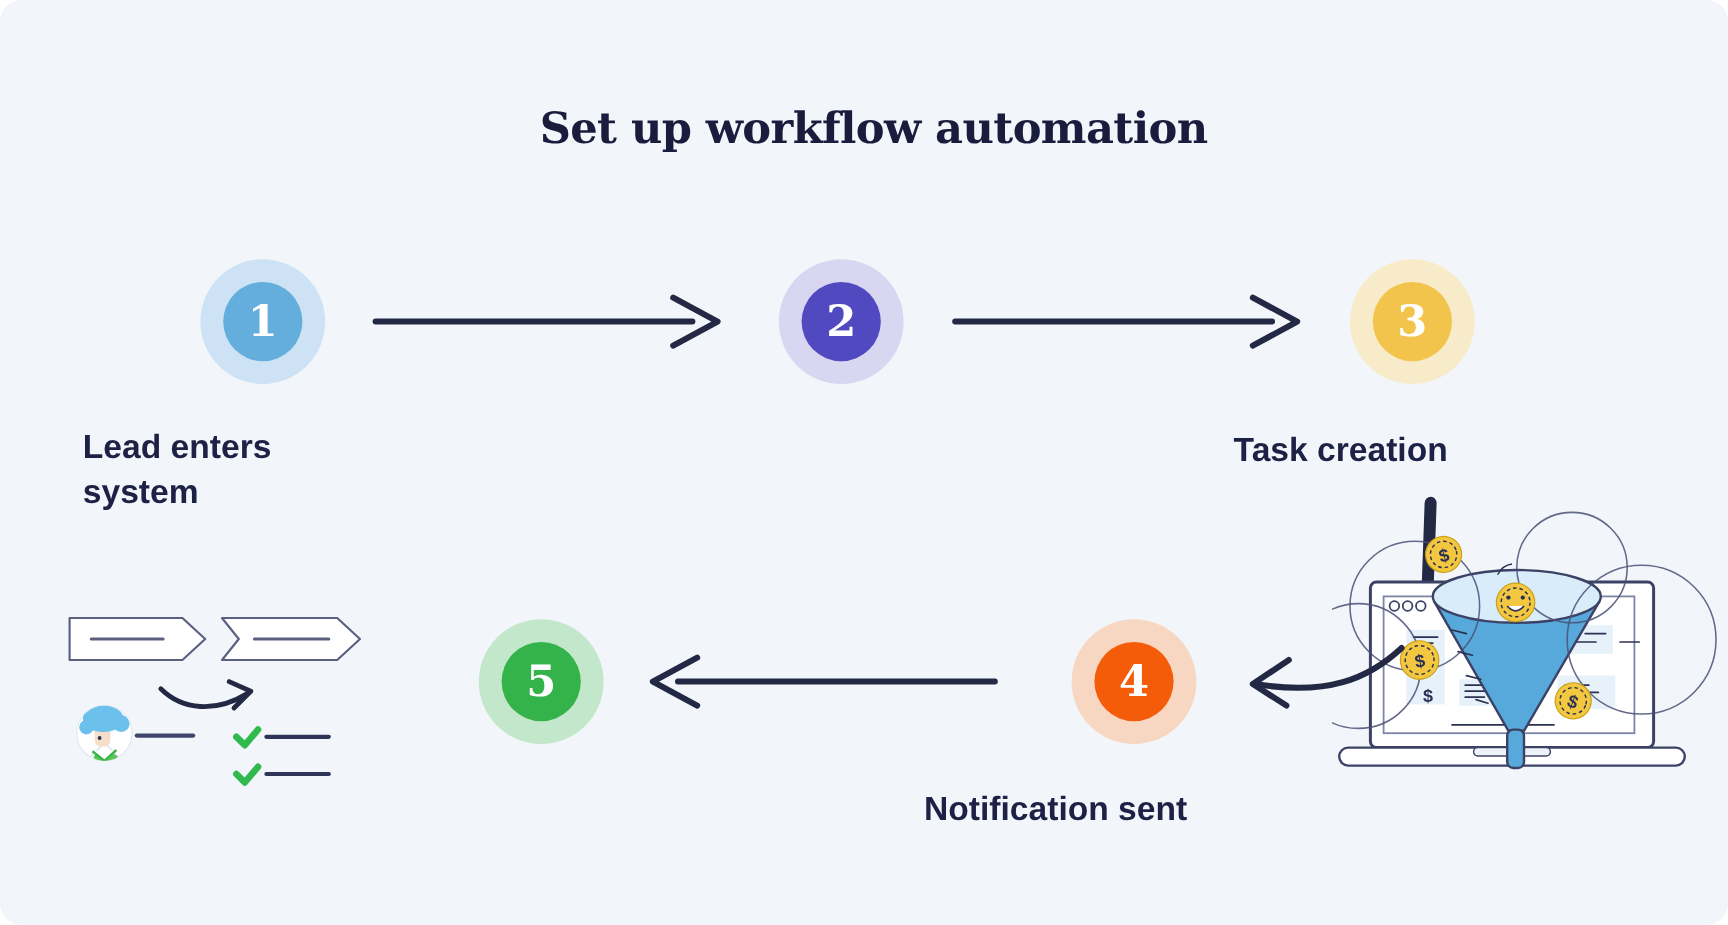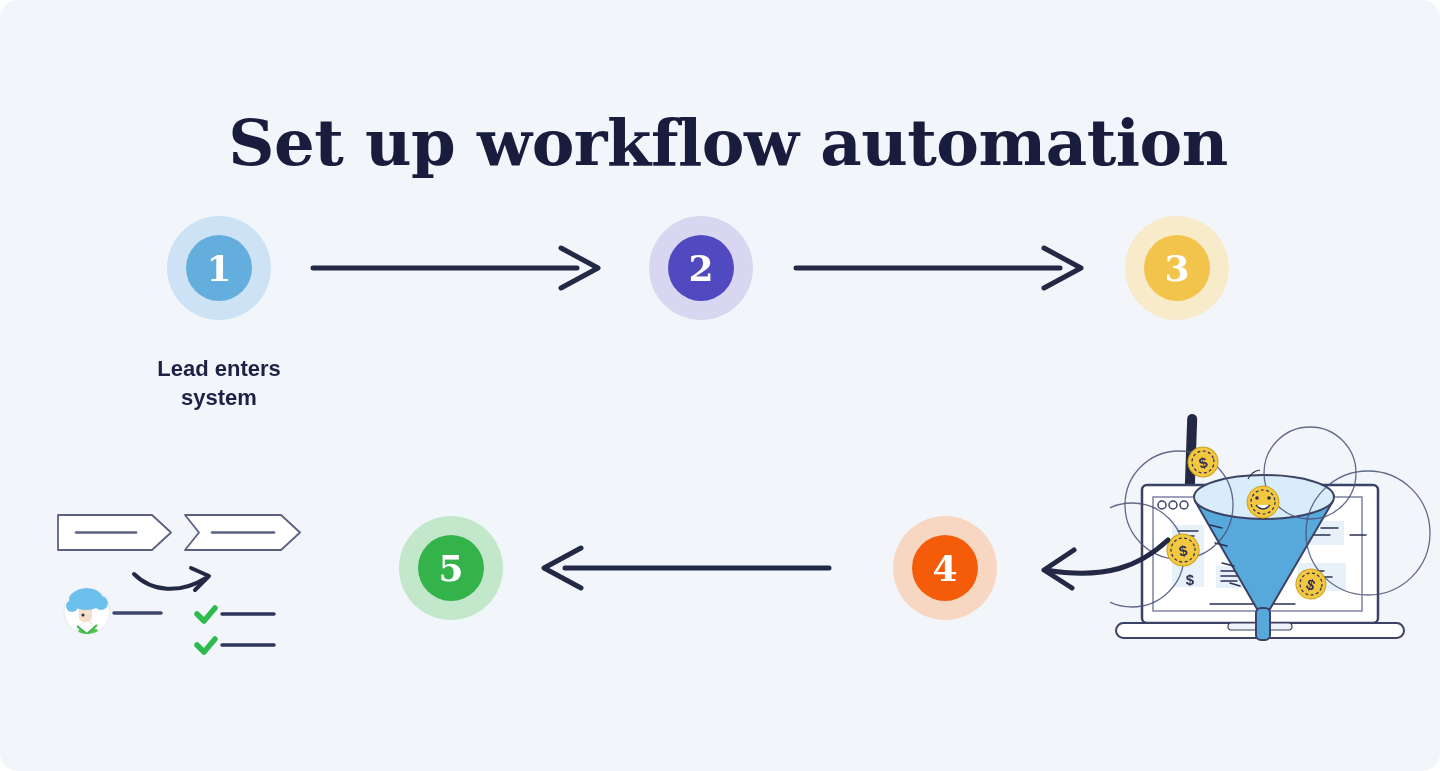--- a/index.html
+++ b/index.html
@@ -6,37 +6,37 @@
   .card{
     position:relative;width:1440px;height:771px;
     background:var(--background,#f2f6fa);
     border-radius:18px;overflow:hidden;
     font-family:"Liberation Sans",sans-serif;
   }
   .title{
     position:absolute;left:16px;right:0;top:62px;
     text-align:center;
     font-family:"DejaVu Serif",serif;
-    font-weight:700;font-size:64px;letter-spacing:-0.5px;
+    font-weight:700;font-size:36px;letter-spacing:-0.5px;
     color:var(--title-text,#191c3c);
   }
   .step{
     position:absolute;width:104px;height:104px;border-radius:50%;
     background:var(--outer,#ddd);
     display:flex;align-items:center;justify-content:center;
   }
   .step-inner{
     width:66px;height:66px;border-radius:50%;
     background:var(--inner,#888);
     color:#fff;display:flex;align-items:center;justify-content:center;
     font-family:"DejaVu Serif",serif;font-weight:700;font-size:36px;
   }
   .step-label{
-    position:absolute;text-align:center;white-space:pre-line;
-    font-weight:700;font-size:22px;line-height:1.33;
+    position:absolute;white-space:pre-line;
+    font-weight:700;font-size:28px;line-height:1.33;
     color:var(--label-text,#1d2145);
   }
   .s1{left:167px;top:216px}.s2{left:649px;top:216px}.s3{left:1125px;top:216px}
   .s4{left:893px;top:516px}.s5{left:399px;top:516px}
   .l1{left:69px;width:300px;top:354px}
   .l2{left:551px;width:300px;top:354px}
   .l3{left:1028px;width:300px;top:356px}
   .l4{left:770px;width:350px;top:655px}
   .l5{left:300px;width:300px;top:650px}
   .abs{position:absolute;}
@@ -71,20 +71,22 @@
   </div>
   <div class="step s4" style="--outer: #f8d7c2; --inner: #f55c0a;">
     <div class="step-inner">4</div>
   </div>
   <div class="step s5" style="--outer: #c3e7cb; --inner: #33b34a;">
     <div class="step-inner">5</div>
   </div>
 
   <div class="step-label l1">Lead enters
 system</div>
+  <div class="step-label l3">Task creation</div>
+  <div class="step-label l4">Notification sent</div>
 
   <svg class="abs" style="left:305px;top:242px" width="300" height="52">
     <line class="arrow-stroke" x1="8" y1="26" x2="272" y2="26"></line>
     <polyline class="arrow-stroke" points="256,6 293,26 256,46"></polyline>
   </svg>
   <svg class="abs" style="left:788px;top:242px" width="300" height="52">
     <line class="arrow-stroke" x1="8" y1="26" x2="272" y2="26"></line>
     <polyline class="arrow-stroke" points="256,6 293,26 256,46"></polyline>
   </svg>
   <svg class="abs" style="left:537px;top:542px" width="300" height="52">

